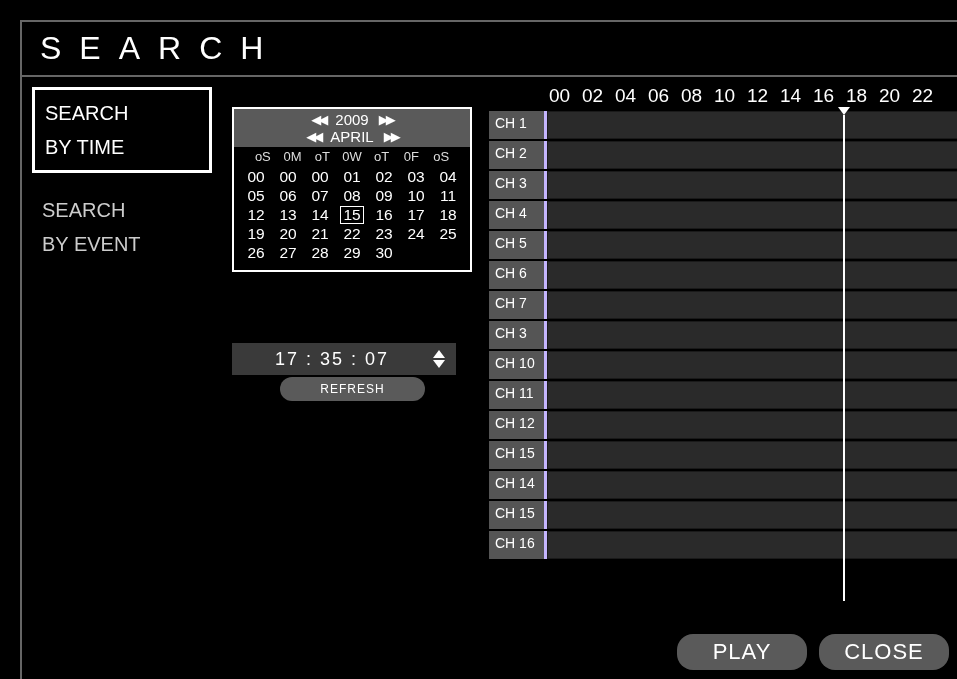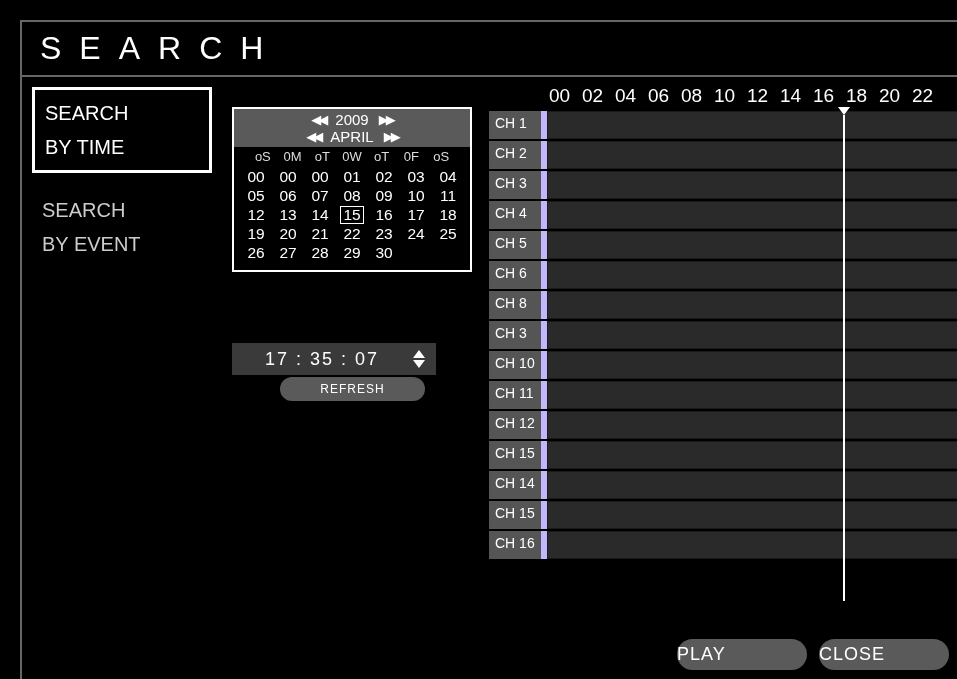--- a/index.html
+++ b/index.html
@@ -95,21 +95,21 @@
   .cal-sel {
     display:inline-block;
     border:1px solid #fff;
     padding: 0 2px;
     line-height: 1.05;
   }
   .time-row {
     position: absolute;
     left: 210px;
     top: 266px;
-    width: 204px;
+    width: 224px;
     background: #3a3a3a;
     text-align: center;
     font-size: 18px;
     padding: 3px 0;
     display:flex;
     align-items:center;
     justify-content:center;
   }
   .time-val { flex:1; letter-spacing: 2px; }
   .spin {
@@ -161,21 +161,21 @@
   .ch-row {
     display:flex;
     height: 28px;
     margin-bottom: 2px;
   }
   .ch-label {
     width: 58px;
     background: #555;
     font-size: 14px;
     padding: 4px 6px;
-    border-right: 6px solid #c4b5fd;
+    border-right: 3px solid #c4b5fd;
   }
   .ch-track {
     flex:1;
     background: #2a2a2a;
     border: 1px solid #1a1a1a;
     position:relative;
   }
   .playhead {
     position:absolute;
     left: 354px;
@@ -199,27 +199,27 @@
     position:absolute;
     right: 18px;
     bottom: 14px;
     display:flex;
     gap: 12px;
   }
   .bbtn {
     background: #5a5a5a;
     border:none;
     color:#fff;
-    font-size: 18px;
+    font-size: 22px;
     padding: 5px 0;
     width: 130px;
     border-radius: 16px;
     cursor:pointer;
     letter-spacing: 1px;
-    text-align:left;
+    text-align:center;
   }
 </style>
 </head>
 <body>
 
 <div class="frame">
   <div class="title">SEARCH</div>
   <div class="content">
 
     <div class="sidebar">
@@ -336,21 +336,21 @@
           </div>
           <div class="ch-row">
             <div class="ch-label">CH 5</div>
             <div class="ch-track"></div>
           </div>
           <div class="ch-row">
             <div class="ch-label">CH 6</div>
             <div class="ch-track"></div>
           </div>
           <div class="ch-row">
-            <div class="ch-label">CH 8</div>
+            <div class="ch-label">CH 7</div>
             <div class="ch-track"></div>
           </div>
           <div class="ch-row">
             <div class="ch-label">CH 3</div>
             <div class="ch-track"></div>
           </div>
           <div class="ch-row">
             <div class="ch-label">CH 10</div>
             <div class="ch-track"></div>
           </div>

